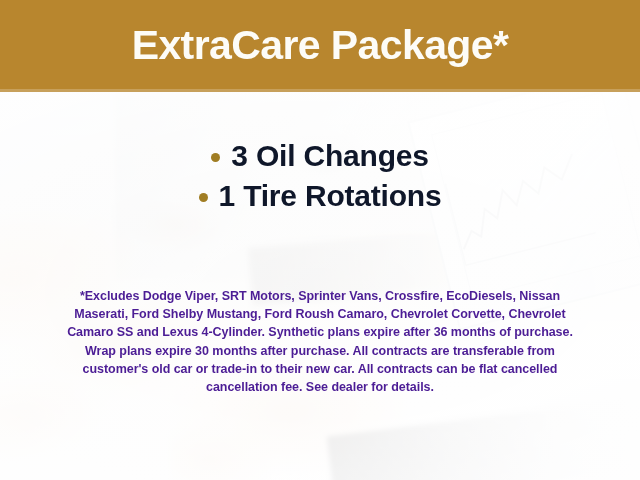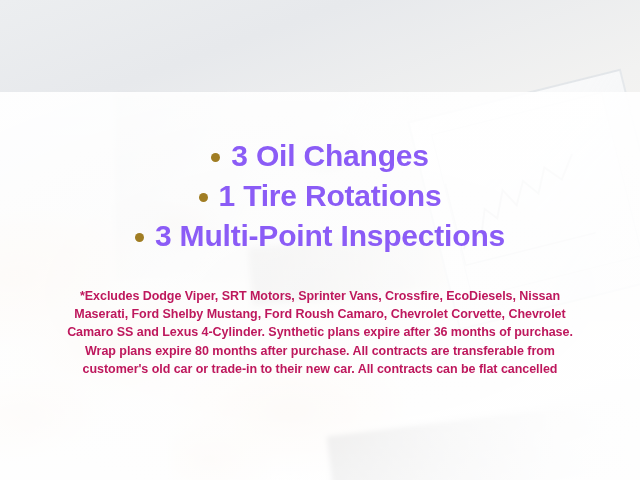--- a/index.html
+++ b/index.html
@@ -108,40 +108,40 @@
   }
 
   
   .bullets {
     position:absolute; left:0; top:136px; width:640px;
     z-index:4;
     display:flex; flex-direction:column; align-items:center;
   }
   .bullet-row {
     display:flex; align-items:center; gap:11px;
-    color:#8b5cf6;
+    color:#0f172a;
     font-size:30px;
     font-weight:600;
     line-height:1.34;
     letter-spacing:-.2px;
     white-space:nowrap;
   }
   .bullet-row .dot {
     width:9px; height:9px; border-radius:50%;
     background:#a07d23;
     flex:0 0 auto;
     position:relative; top:1px;
   }
 
   
   .fineprint {
     position:absolute; left:0; top:287px; width:640px;
     z-index:4;
     text-align:center;
-    color:#be185d;
+    color:#4c1d95;
     font-size:12.5px;
     font-weight:bold;
     line-height:18.2px;
     letter-spacing:-.05px;
     padding:0 24px;
   }
   .fineprint .fp-line { display:block; white-space:nowrap; }
 </style>
 </head>
 <body>
@@ -158,37 +158,37 @@
     <polyline points="4,74 16,58 24,66 34,40 44,52 56,26 66,44 78,22 90,38 102,14 116,30 132,8" fill="none" stroke="#9aa0a6" stroke-width="2"></polyline>
     <line x1="2" y1="90" x2="136" y2="90" stroke="#b6bbc0" stroke-width="1.5"></line>
     <line x1="2" y1="90" x2="2" y2="6" stroke="#b6bbc0" stroke-width="1.5"></line>
   </svg>
   <div class="bg-hands"></div>
   <div class="bg-hand2"></div>
   <div class="bg-darkdevice"></div>
   <div class="bg-wash"></div>
   <div class="bg-edgefade"></div>
 
+  <div class="header">
+    <div class="header-title">ExtraCare Package*</div>
+  </div>
 
   <div class="bullets">
     <div class="bullet-row">
       <span class="dot"></span>
       <span>3 Oil Changes</span>
     </div>
     <div class="bullet-row">
       <span class="dot"></span>
       <span>1 Tire Rotations</span>
     </div>
-    <div class="bullet-row">
-      <span class="dot"></span>
-      <span>3 Multi-Point Inspections</span>
-    </div>
   </div>
 
   <div class="fineprint">
     <span class="fp-line">*Excludes Dodge Viper, SRT Motors, Sprinter Vans, Crossfire, EcoDiesels, Nissan</span>
     <span class="fp-line">Maserati, Ford Shelby Mustang, Ford Roush Camaro, Chevrolet Corvette, Chevrolet</span>
     <span class="fp-line">Camaro SS and Lexus 4-Cylinder. Synthetic plans expire after 36 months of purchase.</span>
-    <span class="fp-line">Wrap plans expire 80 months after purchase. All contracts are transferable from</span>
+    <span class="fp-line">Wrap plans expire 30 months after purchase. All contracts are transferable from</span>
     <span class="fp-line">customer's old car or trade-in to their new car. All contracts can be flat cancelled</span>
+    <span class="fp-line">cancellation fee. See dealer for details.</span>
   </div>
 
 </div>
 
 </body></html>

